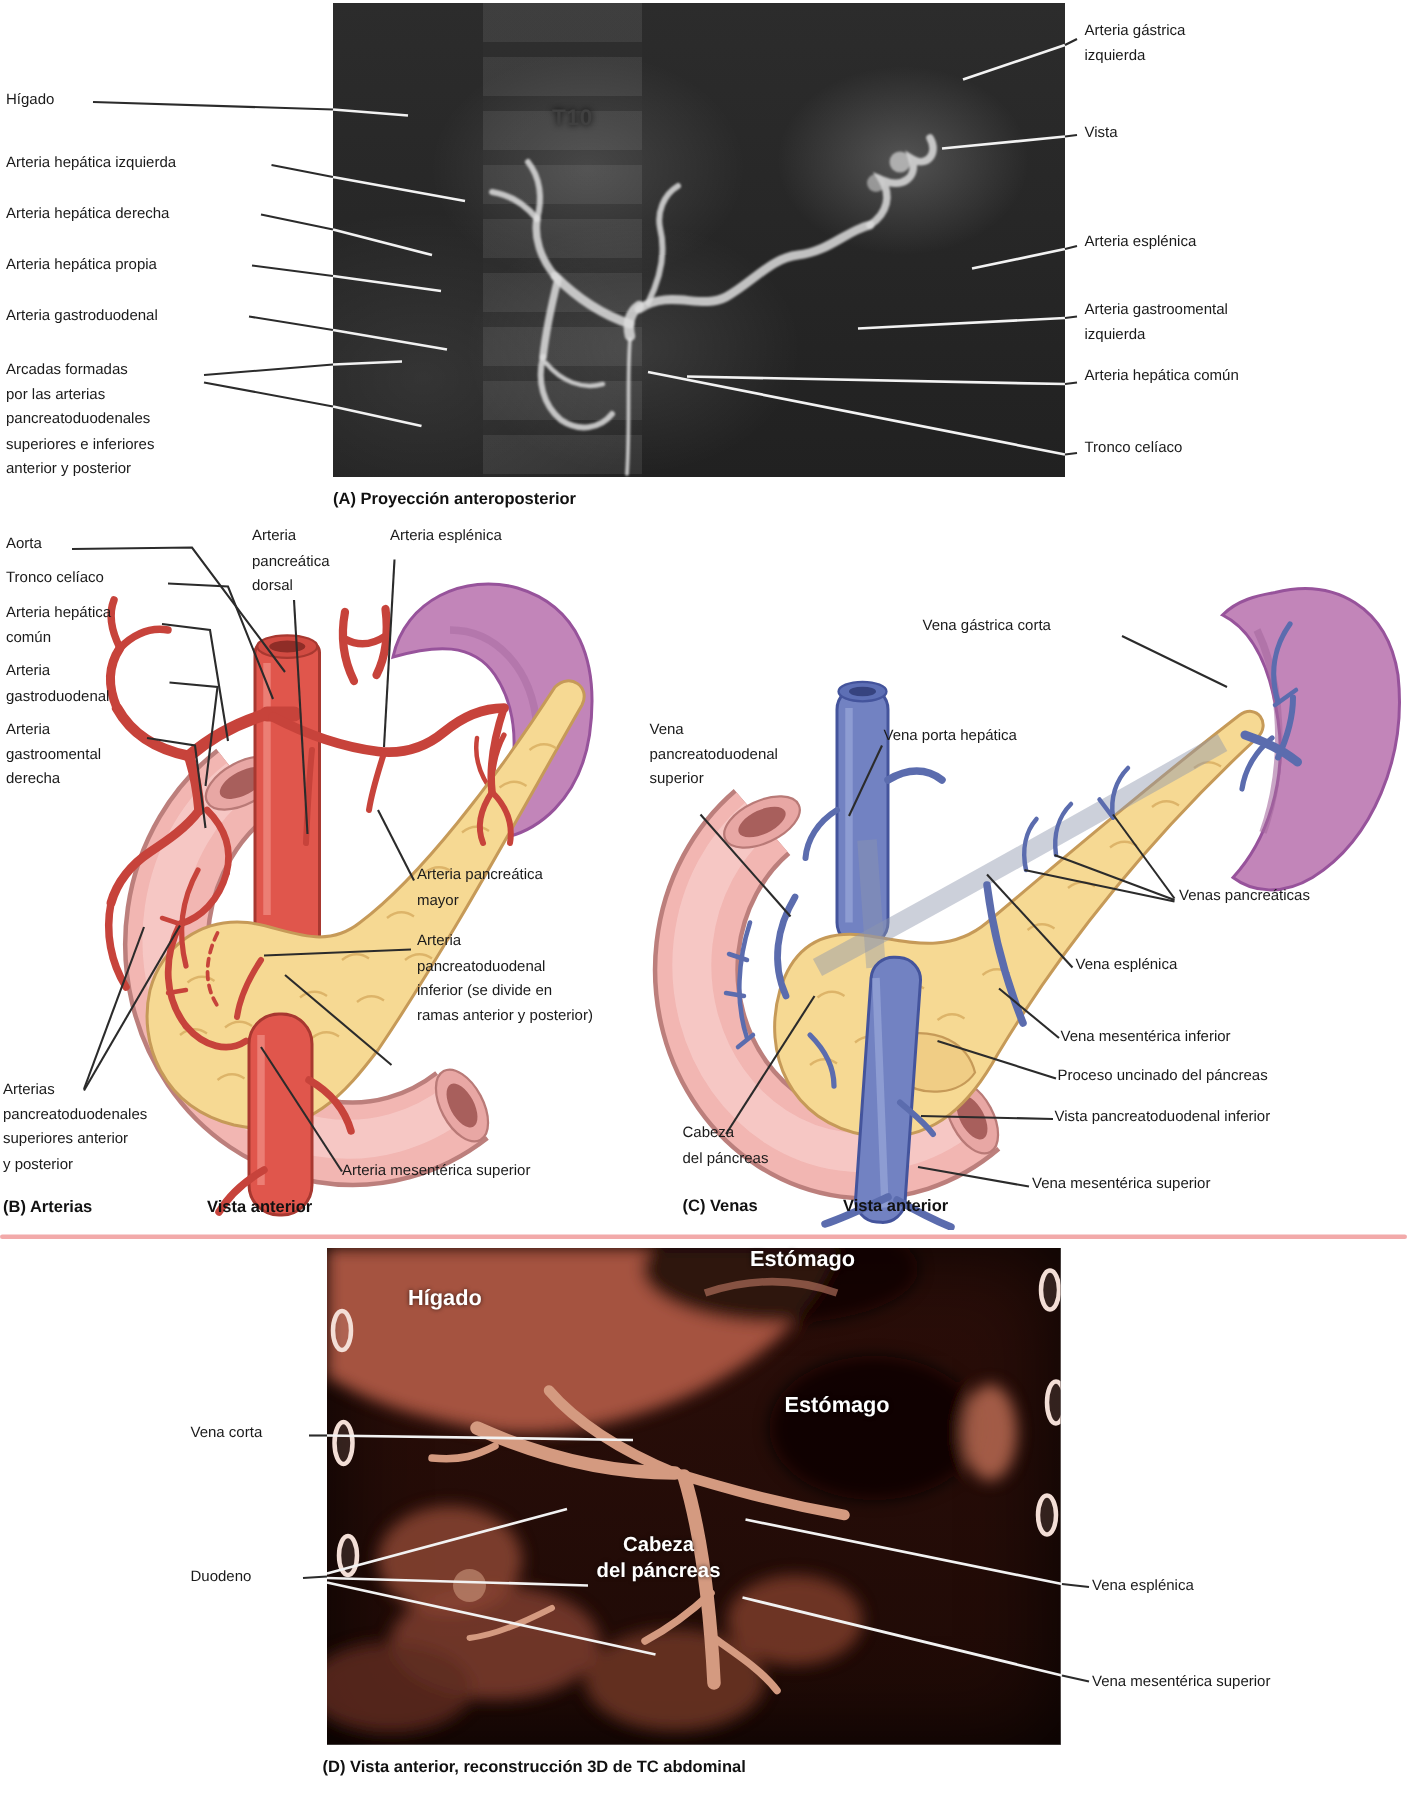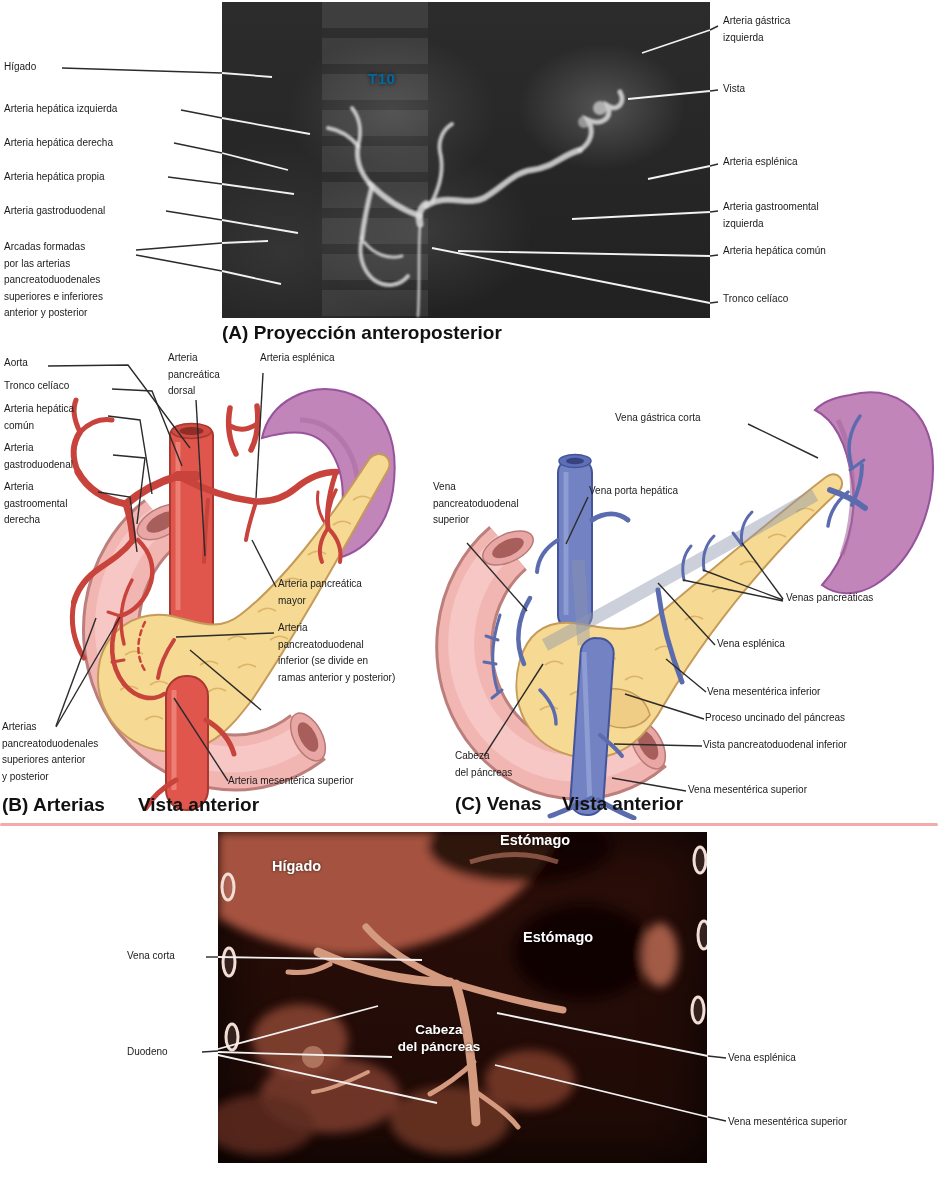--- a/index.html
+++ b/index.html
@@ -1,23 +1,23 @@
 <!DOCTYPE html>
 <html style="--artery: #e0564c; --artery_line: #c7433b; --artery_dark: #a83830; --vein: #7282c2; --vein_line: #5b6cae; --vein_dark: #44549c; --pancreas: #f6d993; --pancreas_edge: #c69a58; --spleen: #c285b9; --spleen_edge: #97539b; --duodenum: #f2b6b2; --duodenum_edge: #bc7f7c; --label_text: #1a1a1a; --divider: #f2aaaa;"><head>
 <meta charset="utf-8">
 <style>
   html,body{margin:0;padding:0;background:#fff;}
   .canvas{position:relative;width:938px;height:1195px;background:#fff;overflow:hidden;
           font-family:"Liberation Sans",sans-serif;}
   
   .lb{position:absolute;font-size:10px;line-height:16.5px;color:#1a1a1a;
       white-space:pre-line;z-index:6;}
-  .cap{font-weight:bold;font-size:19px;color:#111;}
+  .cap{font-weight:bold;font-size:11px;color:#111;}
   .wlb{color:#fff;font-weight:bold;font-size:14.5px;text-shadow:0 0 3px rgba(0,0,0,.7);}
-  .t10{color:#0369a1;font-weight:bold;font-size:15px;letter-spacing:.5px;
+  .t10{color:#404040;font-weight:bold;font-size:15px;letter-spacing:.5px;
        text-shadow:0 0 4px rgba(0,0,0,.8);}
   
   .xray{position:absolute;left:222px;top:2px;width:488px;height:316px;z-index:1;
         background:
           radial-gradient(150px 110px at 170px 110px, rgba(255,255,255,.13), transparent 70%),
           radial-gradient(120px 90px at 380px 105px, rgba(255,255,255,.20), transparent 70%),
           radial-gradient(160px 120px at 200px 230px, rgba(255,255,255,.10), transparent 70%),
           radial-gradient(220px 160px at 60px 250px, rgba(255,255,255,.08), transparent 70%),
           linear-gradient(#2c2c2c,#212121);}
   .xray .spine{position:absolute;left:100px;top:0;width:106px;height:100%;
@@ -425,14 +425,15 @@
 
   <div class="lb wlb" style="left:500px;top:832px">Estómago</div>
   <div class="lb wlb" style="left:272px;top:858px">Hígado</div>
   <div class="lb wlb" style="left:523px;top:929px">Estómago</div>
   <div class="lb wlb" style="left:384px;top:1022px;width:110px;text-align:center;font-size:13.5px">Cabeza
 del páncreas</div>
   <div class="lb" style="left:127px;top:948px">Vena corta</div>
   <div class="lb" style="left:127px;top:1044px">Duodeno</div>
   <div class="lb" style="left:728px;top:1050px">Vena esplénica</div>
   <div class="lb" style="left:728px;top:1114px">Vena mesentérica superior</div>
+  <div class="lb cap" style="left:215px;top:1170px">(D) Vista anterior, reconstrucción 3D de TC abdominal</div>
 
 </div>
 
 </body></html>

